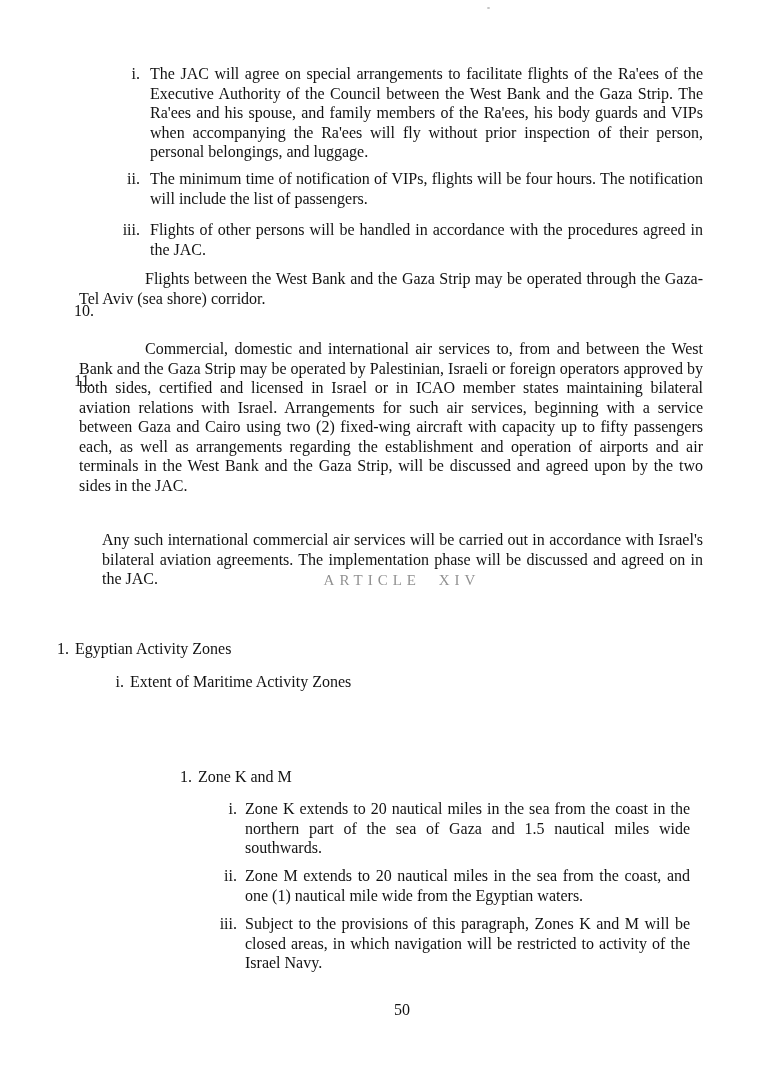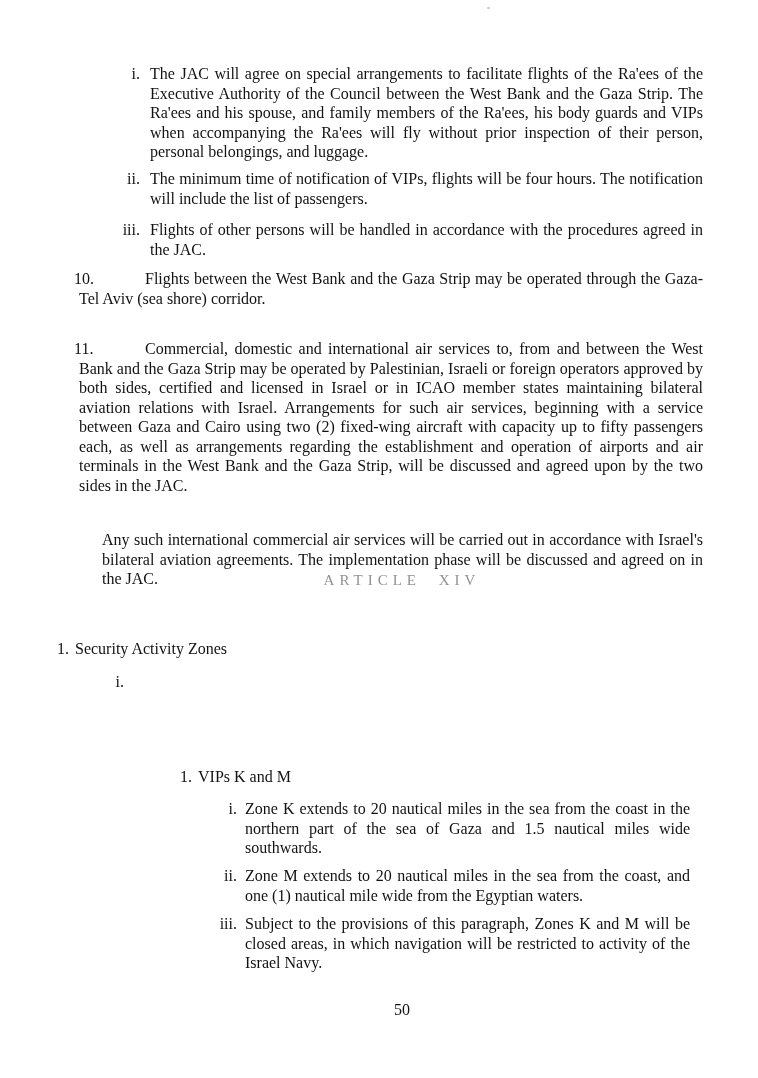--- a/index.html
+++ b/index.html
@@ -21,21 +21,21 @@
     position:absolute; right:100%; top:0;
     white-space:nowrap; text-indent:0; text-align:right;
   }
   .pad10 { padding-right:10px; }
   .pad8  { padding-right:8px;  }
   .pad6  { padding-right:6px;  }
   
   .r1 { left:150px; width:553px; }
   
   .num-item { left:79px; width:624px; text-indent:66px; }
-  .num-item .marker { right:auto; left:-5px; }
+  .num-item .marker { right:auto; left:-5px;margin-top:32px; }
   
   .note { left:102px; width:601px; }
   
   .center { left:0; width:736px; text-align:center;margin-left:34px; }
   .article-heading {
     font-size:15px; letter-spacing:5px; word-spacing:9px;
     color:#222; opacity:.5; filter:blur(.5px);
   }
   
   .m-head   { left:75px;  }
@@ -83,31 +83,32 @@
 
   <div class="blk note just" style="top:530px">
     <span>Any such international commercial air services will be carried out in accordance with Israel's bilateral aviation agreements. The implementation phase will be discussed and agreed on in the JAC.</span>
   </div>
 
   <div class="blk center article-heading" style="top:571px">ARTICLE XIV</div>
 
 
   <div class="blk m-head" style="top:639px">
     <span class="marker pad6">1.</span>
-    <span>Security Activity Zones</span>
+    <span>Egyptian Activity Zones</span>
   </div>
 
   <div class="blk m-extent" style="top:672px">
     <span class="marker pad6">i.</span>
+    <span>Extent of Maritime Activity Zones</span>
   </div>
 
 
   <div class="blk m-zoneskm" style="top:767px">
     <span class="marker pad6">1.</span>
-    <span>VIPs K and M</span>
+    <span>Zone K and M</span>
   </div>
 
   <div class="blk r2 just" style="top:799px">
     <span class="marker pad8">i.</span>
     <span>Zone K extends to 20 nautical miles in the sea from the coast in the northern part of the sea of Gaza and 1.5 nautical miles wide southwards.</span>
   </div>
 
   <div class="blk r2 just" style="top:866px">
     <span class="marker pad8">ii.</span>
     <span>Zone M extends to 20 nautical miles in the sea from the coast, and one (1) nautical mile wide from the Egyptian waters.</span>

